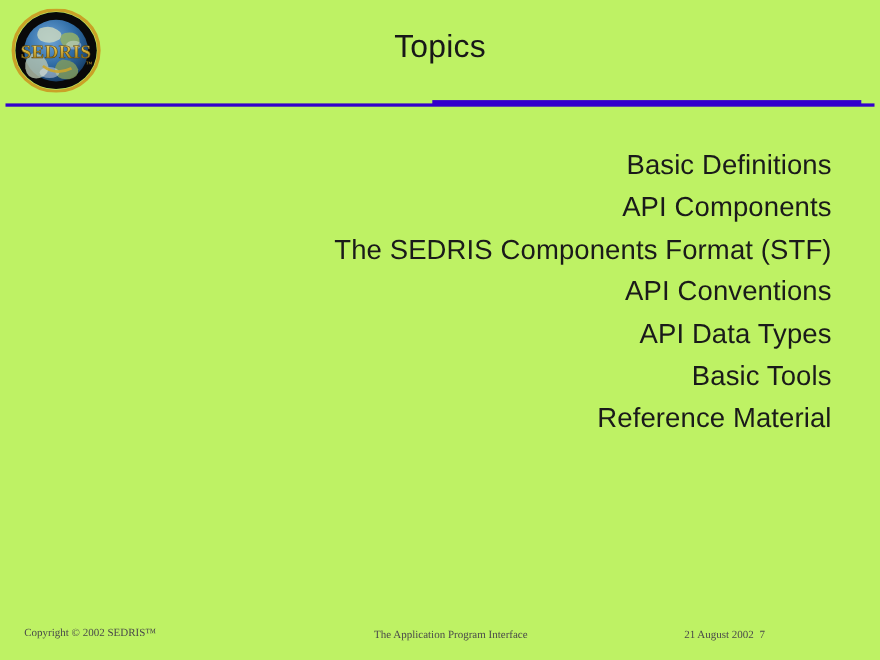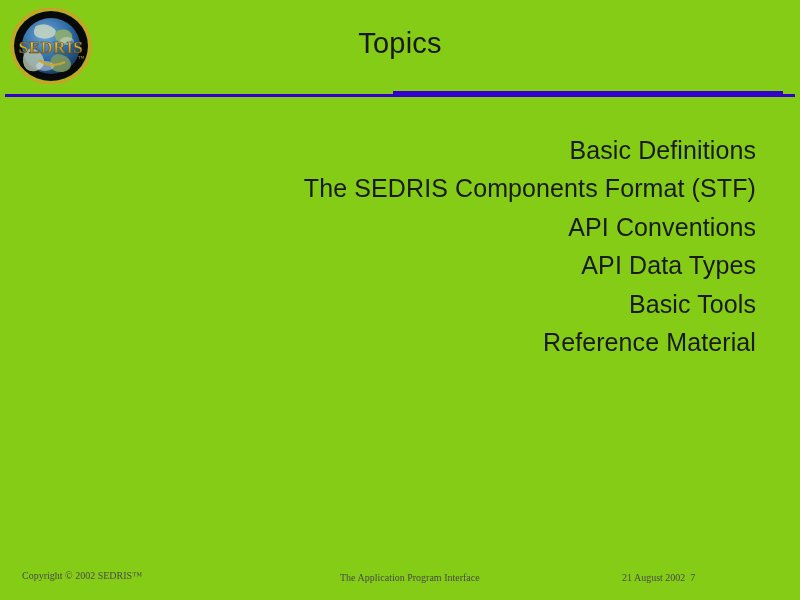--- a/index.html
+++ b/index.html
@@ -10,21 +10,21 @@
     width: 800px;
     height: 600px;
     background: #f6f6f6;
     font-family: "Liberation Sans", sans-serif;
     overflow: hidden;
   }
   .slide {
     position: relative;
     width: 800px;
     height: 600px;
-    background: #84cc16;
+    background: #bef264;
   }
 
   
   .logo {
     position: absolute;
     left: 9px;
     top: 8px;
     width: 84px;
     height: 76px;
   }
@@ -156,20 +156,21 @@
     </svg>
   </div>
 
   <div class="slide-title">Topics</div>
 
   <div class="rule-thin"></div>
   <div class="rule-thick"></div>
 
   <div class="topics">
     <div class="topic-item">Basic Definitions</div>
+    <div class="topic-item">API Components</div>
     <div class="topic-item">The SEDRIS Components Format (STF)</div>
     <div class="topic-item">API Conventions</div>
     <div class="topic-item">API Data Types</div>
     <div class="topic-item">Basic Tools</div>
     <div class="topic-item">Reference Material</div>
   </div>
 
   <div class="footer">
     <span class="footer-left">Copyright © 2002 SEDRIS™</span>
     <span class="footer-center">The Application Program Interface</span>

